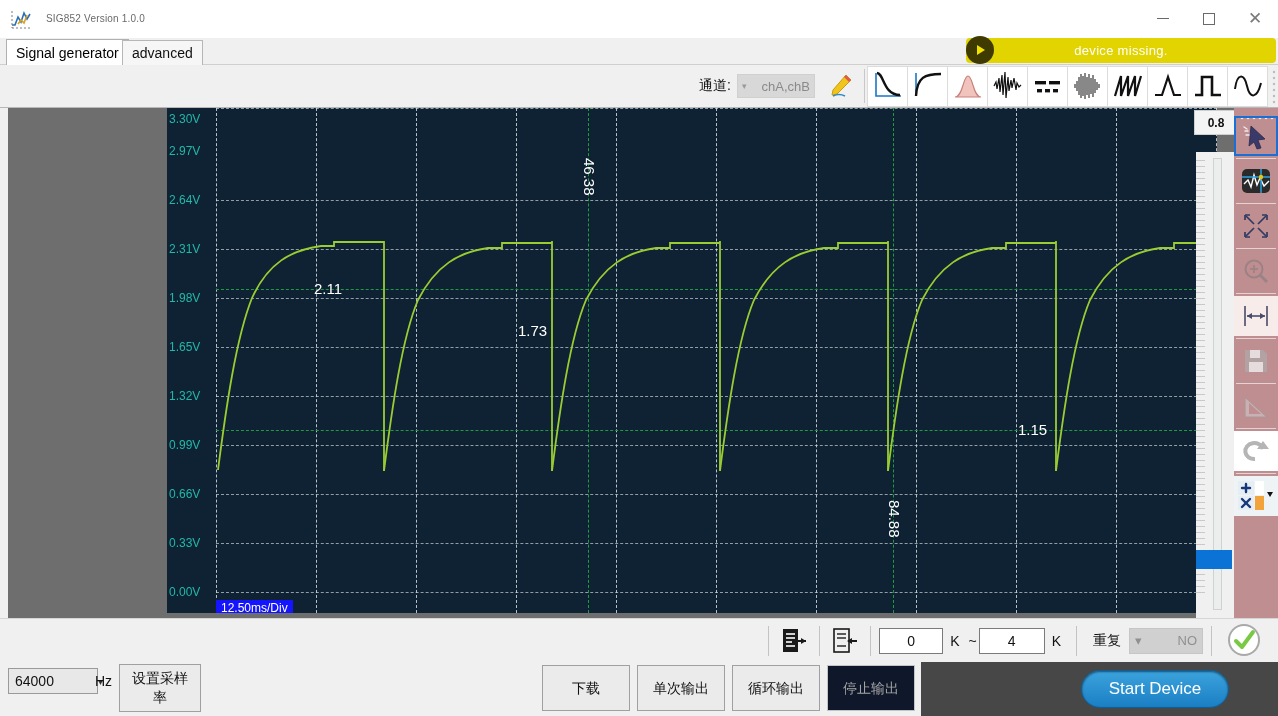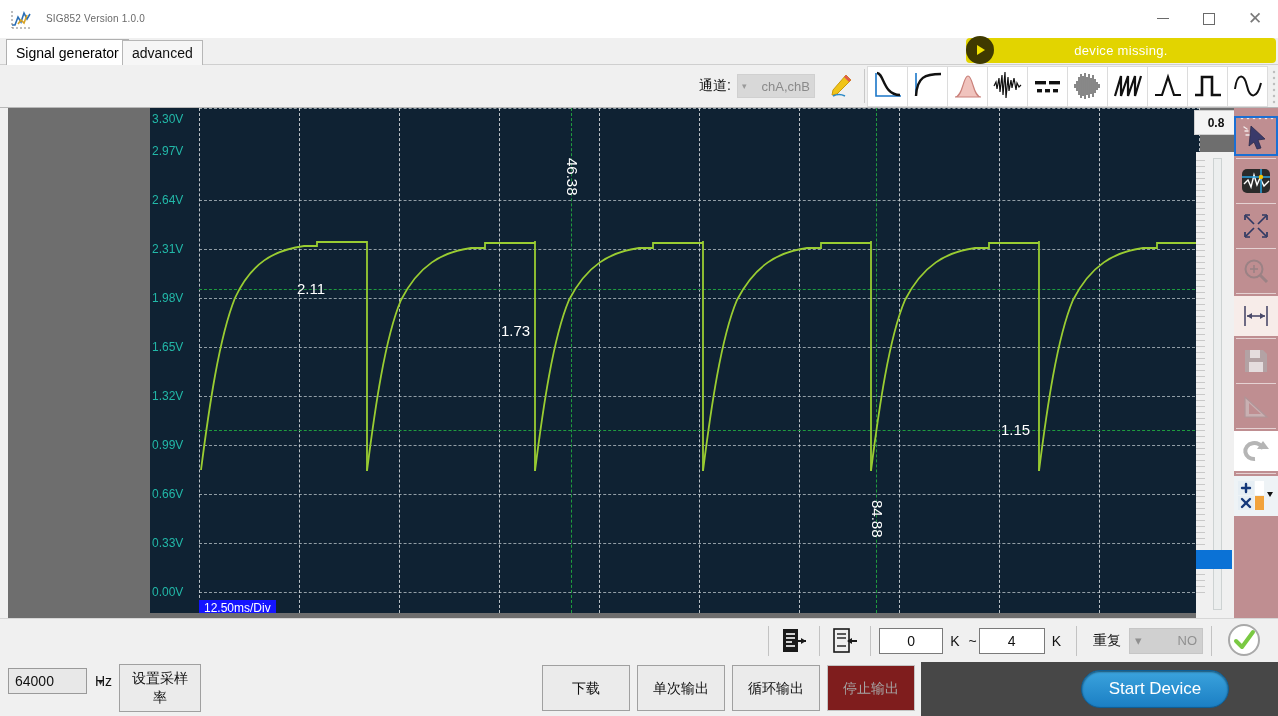--- a/index.html
+++ b/index.html
@@ -76,21 +76,21 @@
   .tb-icon.plain { background: #f0f0f0; border: none; }
   .tb-sep { width: 1px; height: 34px; background: #c8c8c8; margin: 0 3px; }
   .dots-edge { width: 8px; height: 41px; margin-left: 2px; }
 
   
   .mainpanel {
     position: absolute; left: 0; top: 108px; width: 1278px; height: 510px; background: #6e6e6e;
   }
   .left-gutter { position: absolute; left: 0; top: 0; width: 8px; height: 510px; background: #f0f0f0; }
   .plot-outer {
-    position: absolute; left: 8px; top: 0; width: 1186px; height: 505px;
+    position: absolute; left: 25px; top: 0; width: 1186px; height: 505px;
     background: #6e6e6e;
   }
   .yaxis {
     position: absolute; left: 142px; top: 0; width: 49px; height: 505px;
     background: #0f2233;
   }
   .ytick {
     position: absolute; left: 2px; font-size: 12px; color: #22b8a8; white-space: nowrap;
   }
   .plot {
@@ -172,32 +172,32 @@
     display: flex; align-items: center; padding: 0 5px; color: #909090; font-size: 13px;
   }
   .no-combo .nv { margin-left: auto; }
   .check-btn { width: 38px; height: 38px; margin: 0 6px 0 6px; }
 
   
   .bottombar {
     position: absolute; left: 0; top: 662px; width: 1278px; height: 54px; background: #f0f0f0;
   }
   .sel-rate {
-    position: absolute; left: 8px; top: 668px; width: 79px; height: 26px;
+    position: absolute; left: 8px; top: 668px; width: 90px; height: 26px;
     background: #e8e8e8; border: 1px solid #9a9a9a; display: flex; align-items: center;
     font-size: 14px; color: #111; padding-left: 6px; gap: 44px;
   }
   .sel-rate .chev { margin-left: auto; margin-right: 5px; font-size: 10px; color: #333; }
   .hz { position: absolute; left: 95px; top: 673px; font-size: 14px; color: #111; }
   .btn {
     background: #ebebeb; border: 1px solid #a0a0a0; font-size: 14px; color: #111;
     display: flex; align-items: center; justify-content: center; text-align: center;
     line-height: 1.35;
   }
-  .btn.disabled { color: #a5a5a5; background: #7f1d1d; border-color: #c4c4c4; align-items: center; }
+  .btn.disabled { color: #a5a5a5; background: #0f172a; border-color: #c4c4c4; align-items: center; }
   #btn-sample-rate { position: absolute; left: 119px; top: 664px; width: 82px; height: 48px; padding: 16px 6px; }
   #btn-download { position: absolute; left: 542px; top: 665px; width: 88px; height: 46px; }
   #btn-single   { position: absolute; left: 637px; top: 665px; width: 88px; height: 46px; }
   #btn-loop     { position: absolute; left: 732px; top: 665px; width: 88px; height: 46px; }
   #btn-stop     { position: absolute; left: 827px; top: 665px; width: 88px; height: 46px; }
   .start-strip {
     position: absolute; left: 921px; top: 662px; width: 357px; height: 54px; background: #474747;
   }
   .start-btn {
     position: absolute; left: 1081px; top: 670px; width: 148px; height: 38px; border-radius: 19px;

